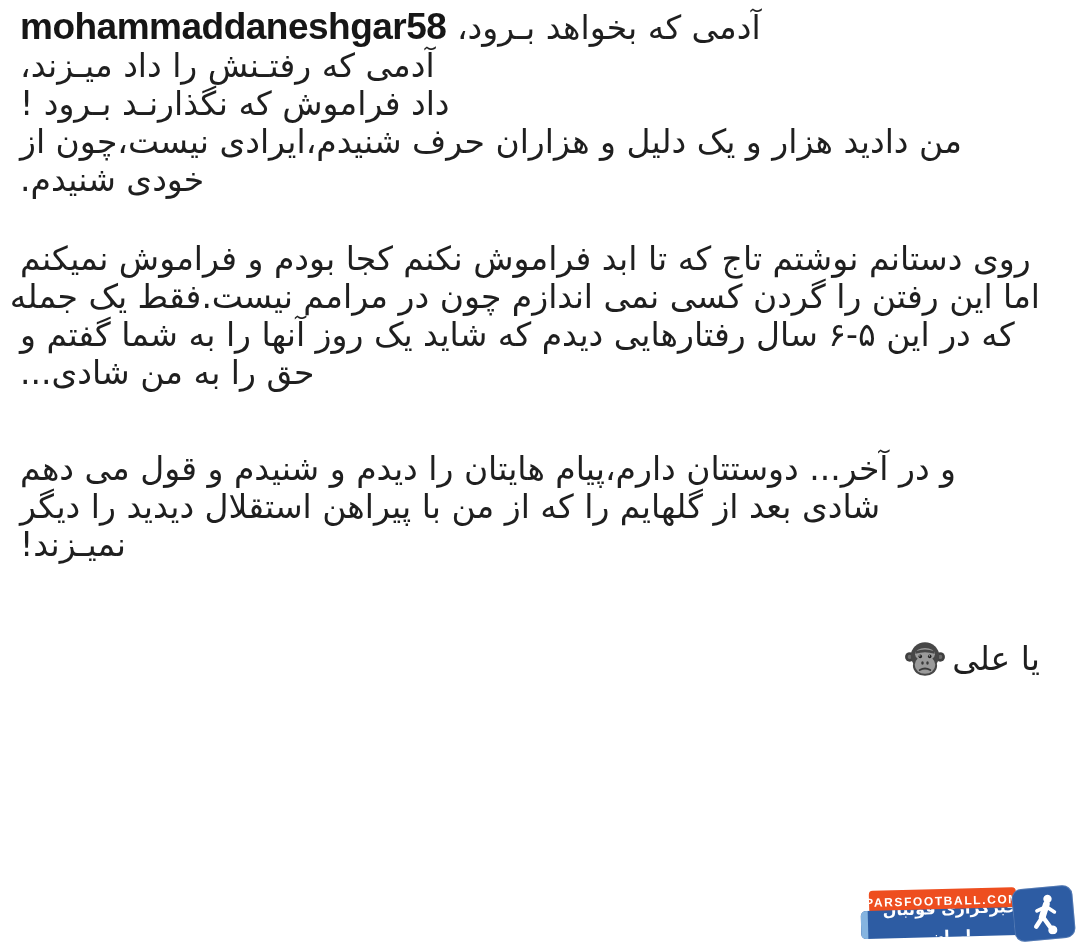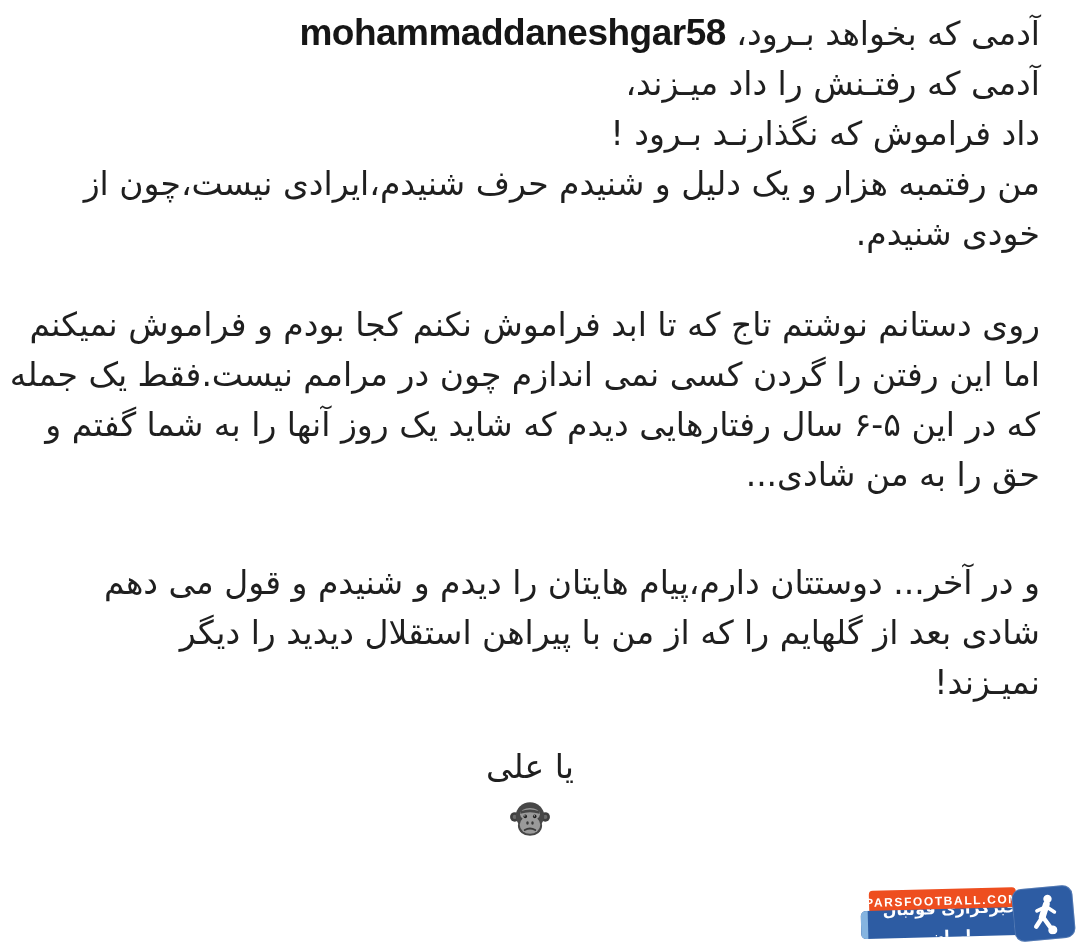--- a/index.html
+++ b/index.html
@@ -4,34 +4,34 @@
 <style>
   html,body{margin:0;padding:0;}
   body{
     width:1078px;height:943px;position:relative;overflow:hidden;
     background:#ffffff;
     font-family:"DejaVu Sans",sans-serif;
   }
   
   .caption{
     position:absolute;top:8px;right:38px;left:20px;
-    direction:rtl;text-align:right;
+    direction:rtl;text-align:left;
     color:var(--text,#1f1f1f);
-    font-size:33px;line-height:50px;
+    font-size:33px;line-height:38px;
   }
   .line{white-space:nowrap;}
   .username{
     direction:ltr;unicode-bidi:isolate;
     font-family:"Liberation Sans","DejaVu Sans",sans-serif;
     font-weight:bold;font-size:37px;color:#161616;
     letter-spacing:-0.5px;
   }
   .para2{margin-top:41px;}
   .para3{margin-top:58px;}
-  .closing-line{margin-top:34px;display:flex;flex-direction:column;justify-content:flex-start;align-items:center;gap:6px;}
+  .closing-line{margin-top:74px;display:flex;flex-direction:row;justify-content:flex-start;align-items:center;gap:6px;}
   .closing-line .gorilla{width:42px;height:42px;}
   
   .watermark{position:absolute;left:855px;top:884px;width:223px;height:59px;}
   .wm-orange{
     position:absolute;left:14px;top:5px;width:147px;height:23px;
     background:var(--orange,#ee4e1f);border-radius:4px;
     display:flex;align-items:center;justify-content:center;
     transform:rotate(-1.5deg);
     color:#fff;font-family:"Liberation Sans","DejaVu Sans",sans-serif;
     font-weight:bold;font-size:12px;letter-spacing:1.6px;
@@ -65,21 +65,21 @@
 
 <div class="caption">
 
   <div class="line"><span>آدمی که بخواهد بـرود،</span>
     <span class="username">mohammaddaneshgar58</span>
   </div>
 
   <div class="para1">
     <div class="line">آدمی که رفتـنش را داد میـزند،</div>
     <div class="line">داد فراموش که نگذارنـد بـرود !</div>
-    <div class="line">من رفتمبه هزار و یک دلیل و شنیدم حرف شنیدم،ایرادی نیست،چون از</div>
+    <div class="line">من دادید هزار و یک دلیل و هزاران حرف شنیدم،ایرادی نیست،چون از</div>
     <div class="line">خودی شنیدم.</div>
   </div>
 
   <div class="para2">
     <div class="line">روی دستانم نوشتم تاج که تا ابد فراموش نکنم کجا بودم و فراموش نمیکنم</div>
     <div class="line">اما این رفتن را گردن کسی نمی اندازم چون در مرامم نیست.فقط یک جمله</div>
     <div class="line">که در این ۵-۶ سال رفتارهایی دیدم که شاید یک روز آنها را به شما گفتم و</div>
     <div class="line">حق را به من شادی...</div>
   </div>
 

